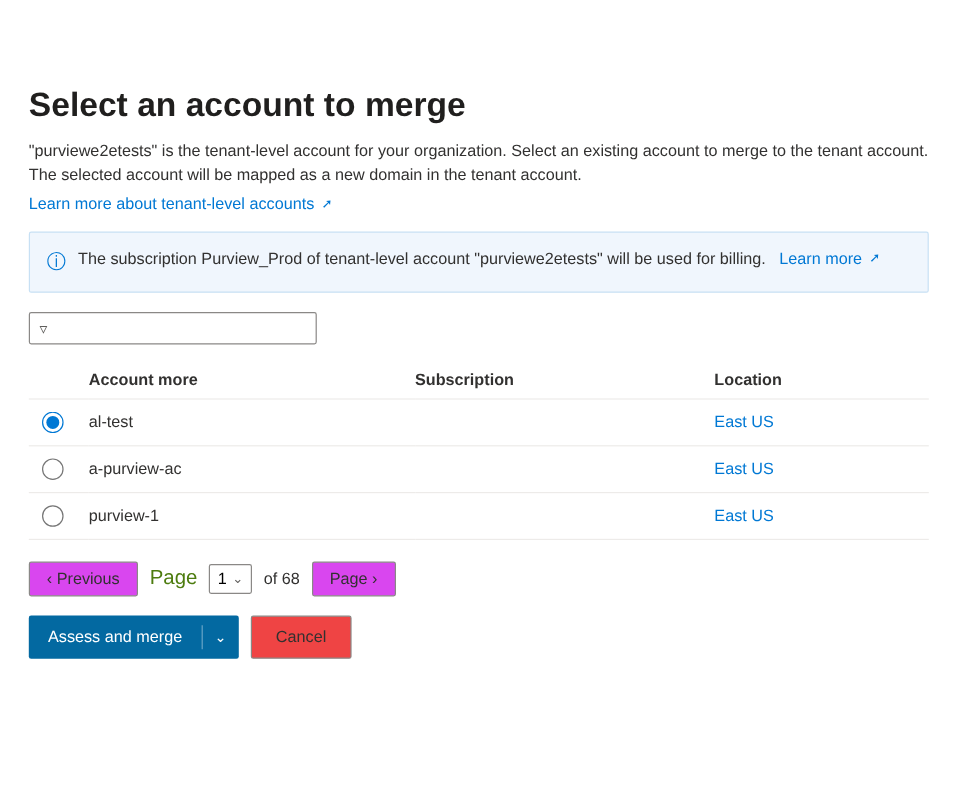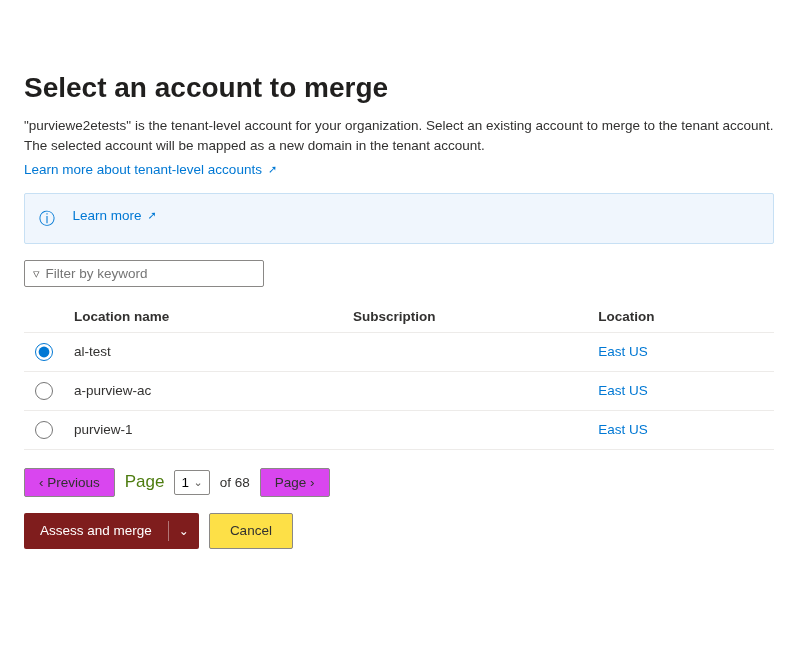--- a/index.html
+++ b/index.html
@@ -163,21 +163,21 @@
       font-size: 13.5px;
       color: #323130;
     }
     .bottom-bar {
       display: flex;
       align-items: center;
       gap: 10px;
       margin-top: 4px;
     }
     .btn-assess {
-      background: #7f1d1d;
+      background: #0369a1;
       color: #fff;
       border: none;
       border-radius: 2px;
       padding: 8px 0;
       font-size: 13.5px;
       cursor: pointer;
       display: flex;
       align-items: center;
       height: 36px;
     }
@@ -189,21 +189,21 @@
       align-items: center;
     }
     .btn-assess-chevron {
       padding: 0 10px;
       height: 100%;
       display: flex;
       align-items: center;
       font-size: 12px;
     }
     .btn-cancel {
-      background: #fde047;
+      background: #ef4444;
       color: #323130;
       border: 1px solid #8a8886;
       border-radius: 2px;
       padding: 8px 20px;
       font-size: 13.5px;
       cursor: pointer;
       height: 36px;
     }
     .ext-icon {
       font-size: 11px;
@@ -221,38 +221,38 @@
 <p class="description">"purviewe2etests" is the tenant-level account for your organization. Select an existing account to merge to the tenant account. The selected account will be mapped as a new domain in the tenant account.</p>
 
 <a class="learn-more-link" href="#">
   <span>Learn more about tenant-level accounts</span>
   <span class="ext-icon">➚</span>
 </a>
 
 <div class="info-box">
   <span class="info-icon">ⓘ</span>
   <span>
+    <span>The subscription Purview_Prod of tenant-level account "purviewe2etests" will be used for billing.</span>
     &nbsp;
     <a class="learn-more-link" href="#">
       <span>Learn more</span>
       <span class="ext-icon">➚</span>
     </a>
   </span>
 </div>
 
 <div class="filter-input-wrap">
   <span class="filter-icon">▿</span>
-  <input class="filter-input" type="text" placeholder="Filter by keyword" style="">
 </div>
 
 <table>
   <thead>
     <tr>
       <th></th>
-      <th>Location name</th>
+      <th>Account more</th>
       <th>Subscription</th>
       <th>Location</th>
     </tr>
   </thead>
   <tbody id="table-body">
       <tr>
         <td>
           <div class="radio-wrap">
             <input type="radio" name="account-select" checked="" style="">
           </div>

